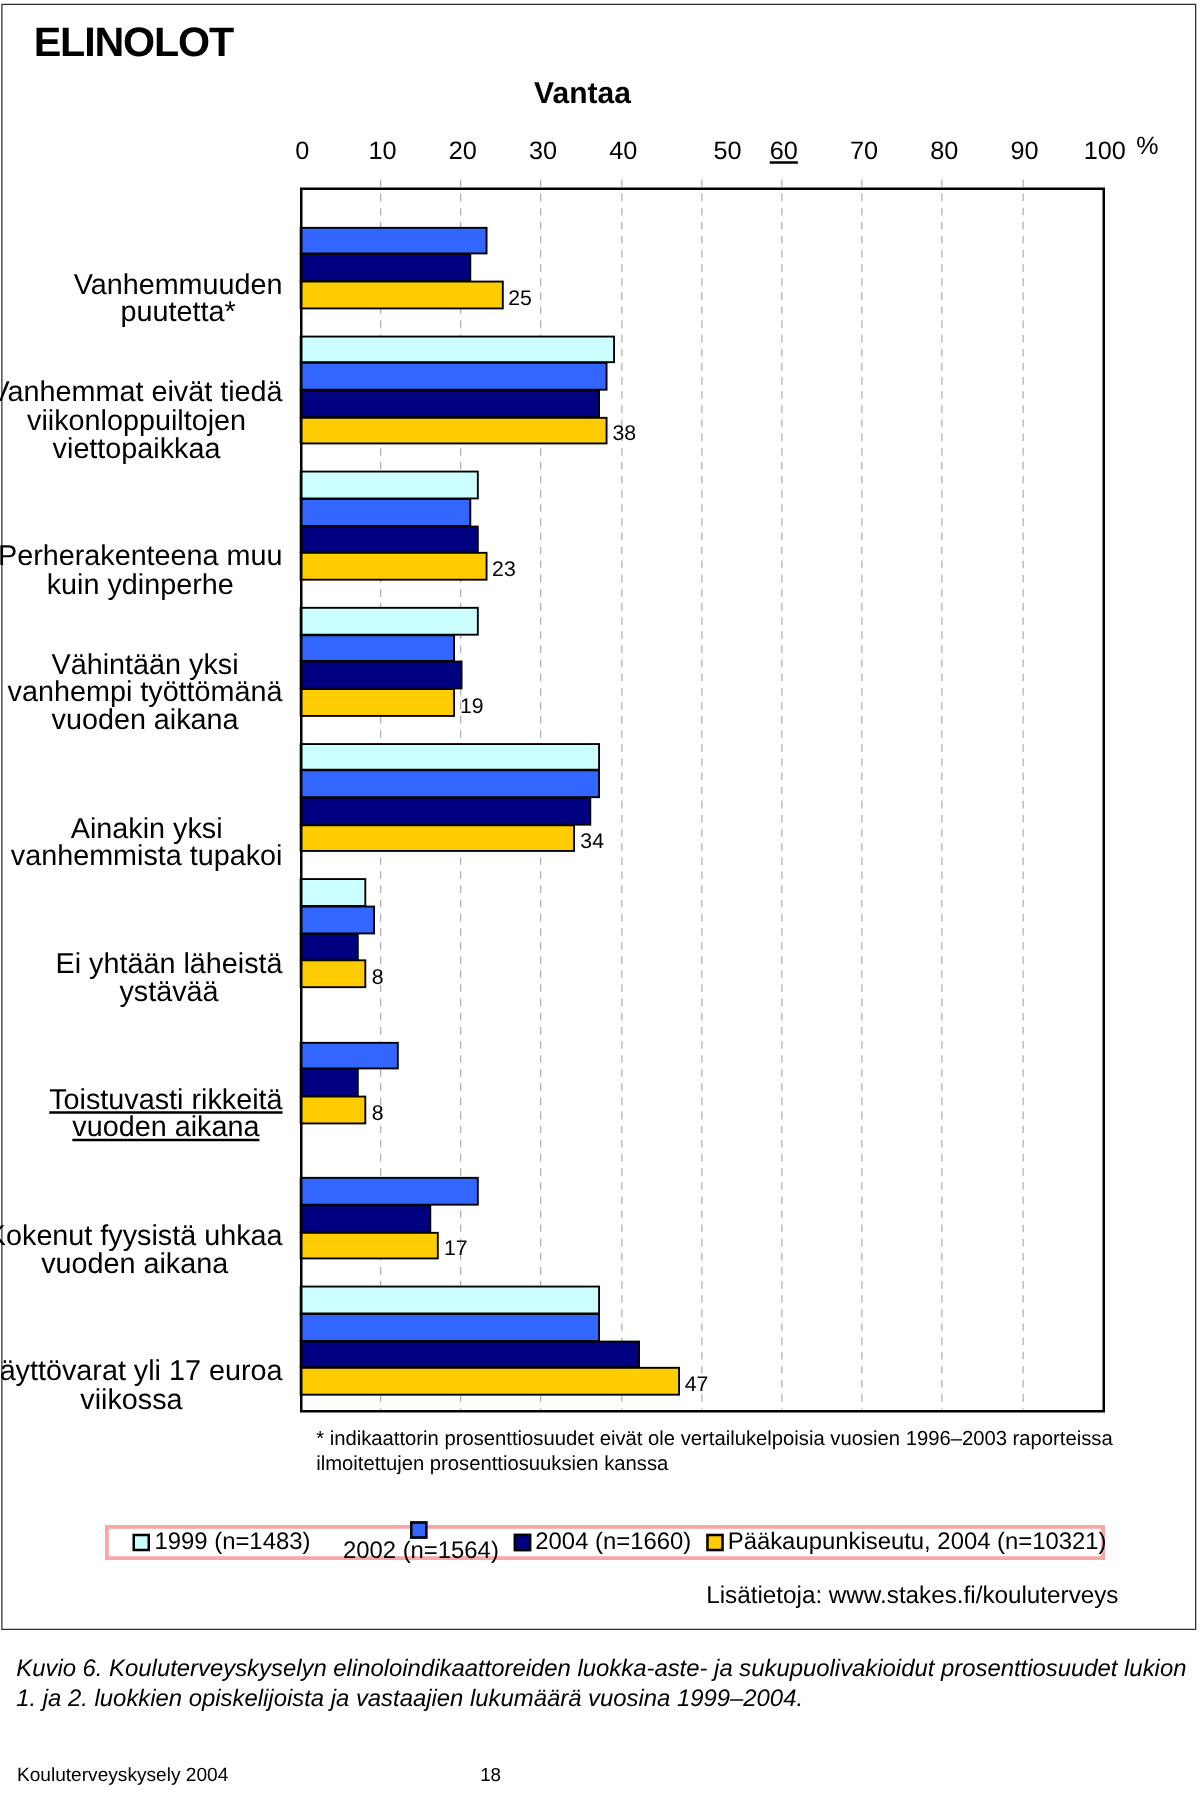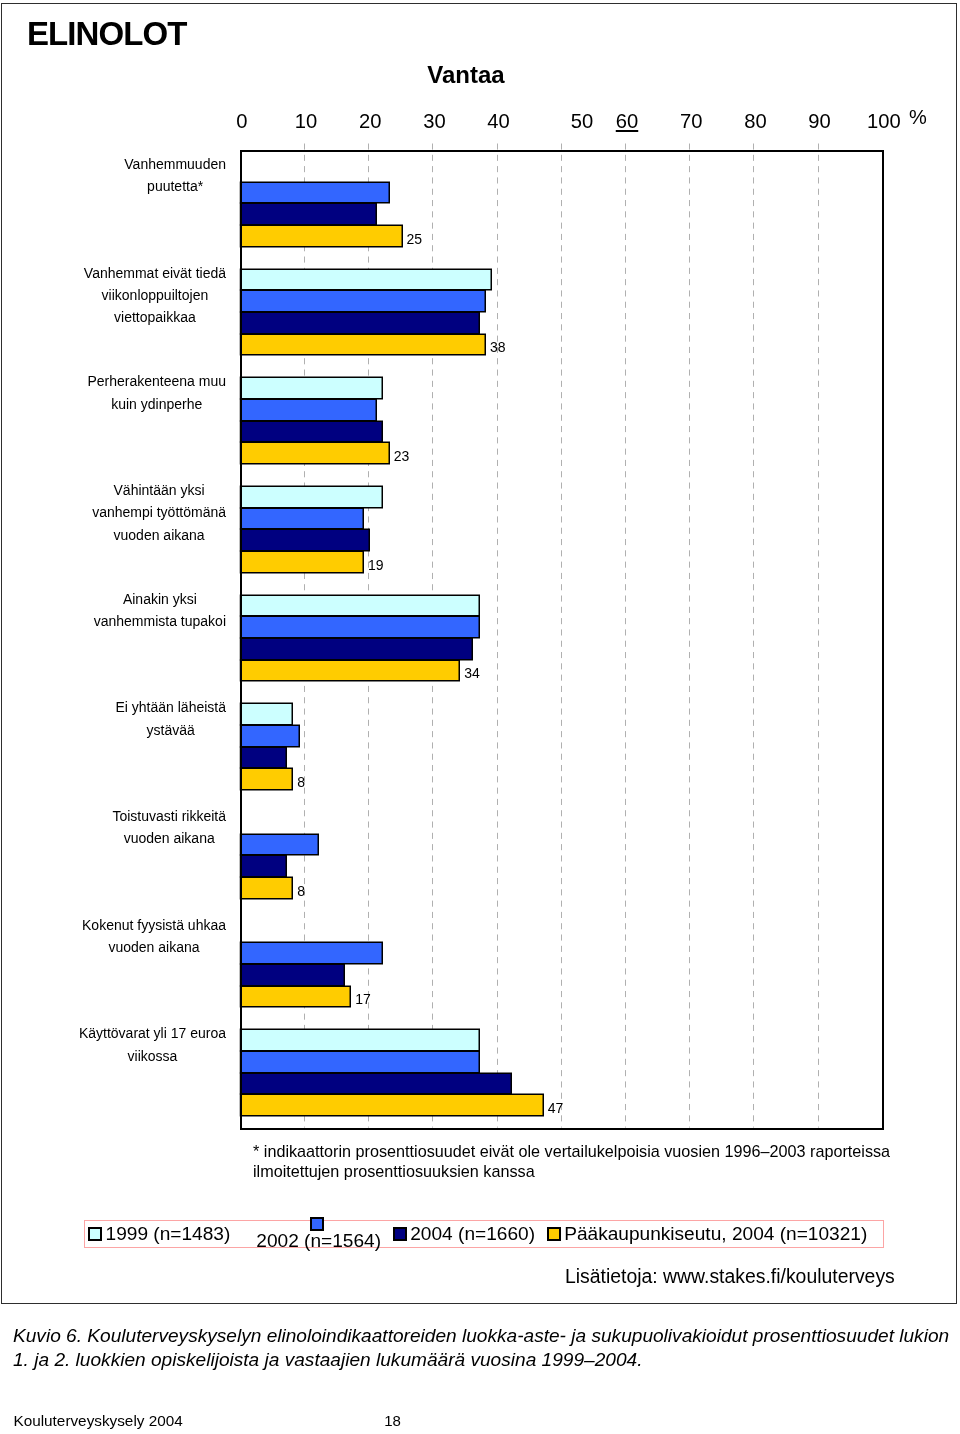--- a/index.html
+++ b/index.html
@@ -19,31 +19,31 @@
   #gridsvg,#barsvg,#framesvg{position:absolute;left:0;top:0;width:642px;height:978px;overflow:visible;}
   #framesvg{z-index:5;}
   .plotframe{fill:none;stroke:#000;stroke-width:2;}
     .gridline{stroke:#b0b0b0;stroke-width:1;stroke-dasharray:6.1 5.2;}
   .tick-label{position:absolute;text-align:center;font-size:20.2px;line-height:20px;top:111px;
               width:80px;}
   #pct-label{position:absolute;font-size:20px;line-height:18px;left:909px;top:108px;}
 
     .bar{stroke:#000;stroke-width:1.5;}
   .cat-label{position:absolute;left:6px;width:220px;text-align:right;
-             font-size:14px;line-height:22.4px;
-             display:flex;align-items:flex-start;justify-content:flex-end;}
+             font-size:23px;line-height:22.4px;
+             display:flex;align-items:flex-end;justify-content:flex-end;}
   .cat-label span{display:inline-block;text-align:center;}
-  .val-label{position:absolute;font-size:14px;line-height:18px;white-space:nowrap;}
+  .val-label{position:absolute;font-size:17px;line-height:18px;white-space:nowrap;}
 
   #note{position:absolute;left:253px;top:1142px;width:645px;text-align:left;
         font-size:16.2px;line-height:19.8px;}
 
   #legend{position:absolute;left:84px;top:1219.5px;width:800px;height:28.5px;
-          border:1px solid #fca5a5;box-sizing:border-box;background:#fff;
-          display:flex;align-items:center;justify-content:flex-start;padding-left:3px;}
+          border:3px solid #fca5a5;box-sizing:border-box;background:#fff;
+          display:flex;align-items:center;justify-content:flex-start;padding-left:19px;}
   .legend-item{display:flex;align-items:center;font-size:19.1px;line-height:20px;white-space:nowrap;}
   .legend-swatch{width:14.2px;height:14.2px;border:2px solid #000;box-sizing:border-box;
                  margin-right:3.4px;flex:none;}
 
   #survey-label{position:absolute;left:25px;top:1265px;font-size:19.3px;font-weight:bold;line-height:21px;white-space:nowrap;}
   #more-info{position:absolute;left:565px;top:1266px;font-size:19.4px;line-height:21px;white-space:nowrap;}
 
   #caption{position:absolute;left:13px;top:1324px;width:945px;font-size:19.1px;
            font-style:italic;line-height:24.1px;}
 
@@ -96,21 +96,21 @@
 vuoden aikana</span>
       </div>
       <div class="cat-label" style="top: 587.5px; height: 108px;">
         <span style="white-space: pre; margin-left: 42px;">Ainakin yksi
 vanhemmista tupakoi</span>
       </div>
       <div class="cat-label" style="top: 696.167px; height: 108px;">
         <span style="white-space: pre;">Ei yhtään läheistä
 ystävää</span>
       </div>
-      <div class="cat-label" style="top: 804.833px; height: 108px;">
+      <div class="cat-label" style="top: 804.833px; height: 108px; text-decoration: underline;">
         <span style="white-space: pre;">Toistuvasti rikkeitä
 vuoden aikana</span>
       </div>
       <div class="cat-label" style="top: 913.5px; height: 108px;">
         <span style="white-space: pre;">Kokenut fyysistä uhkaa
 vuoden aikana</span>
       </div>
       <div class="cat-label" style="top: 1022.17px; height: 108px;">
         <span style="white-space: pre;">Käyttövarat yli 17 euroa
 viikossa</span>

